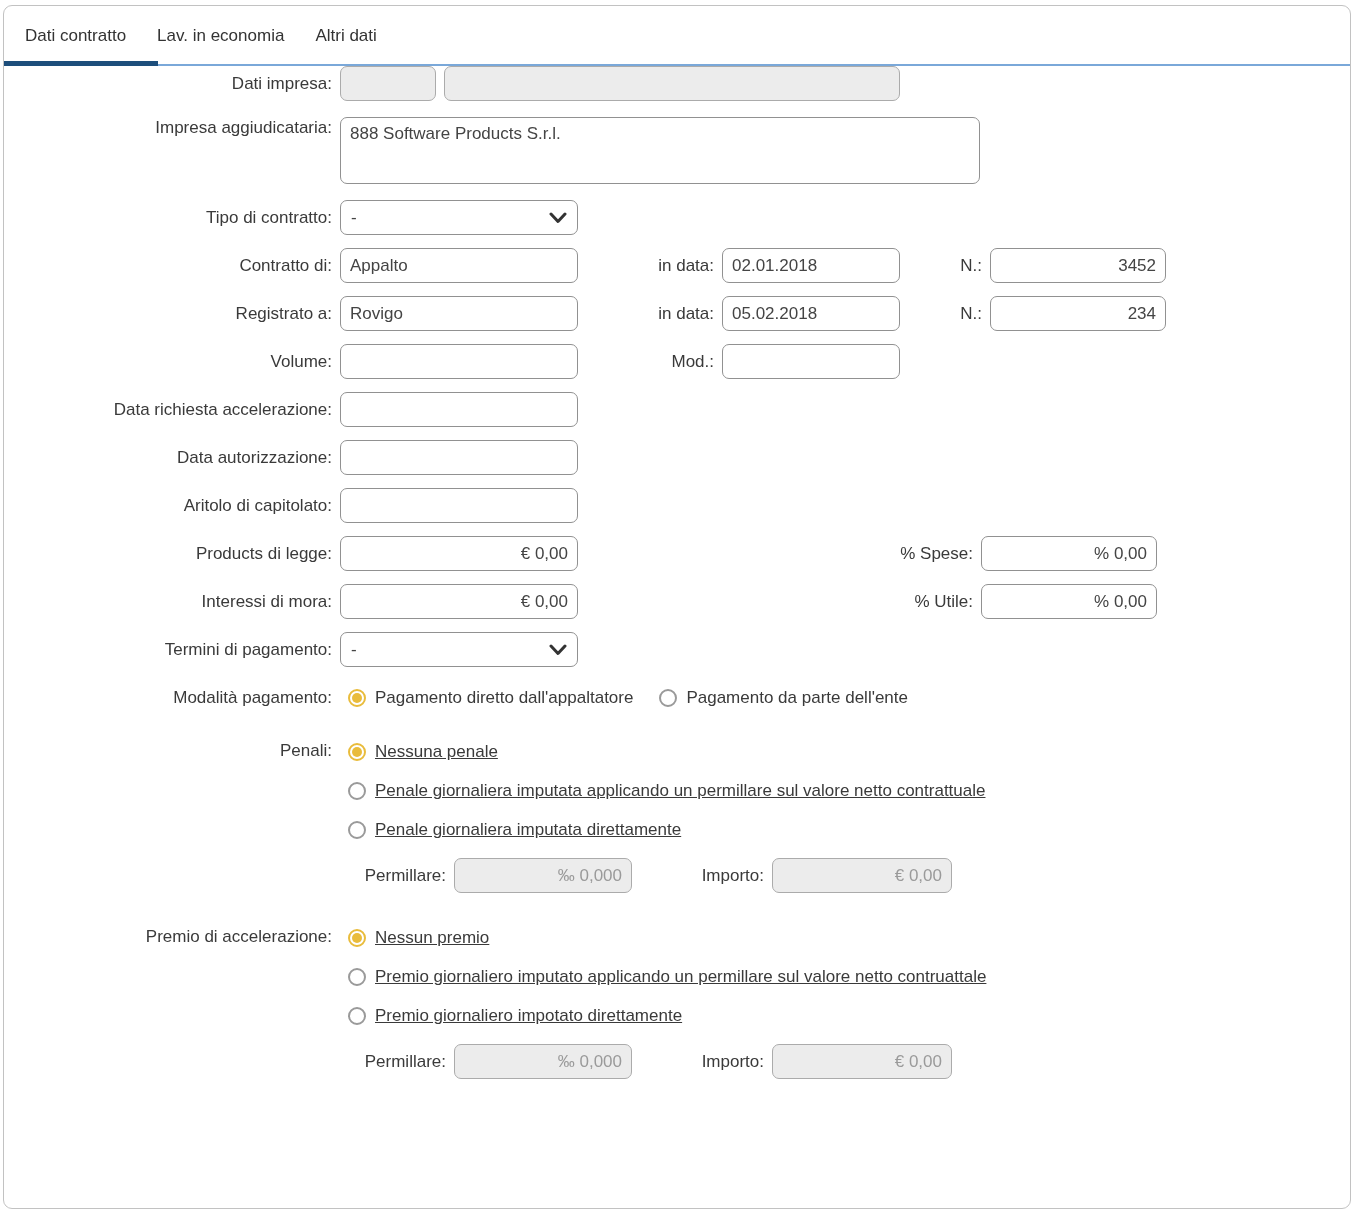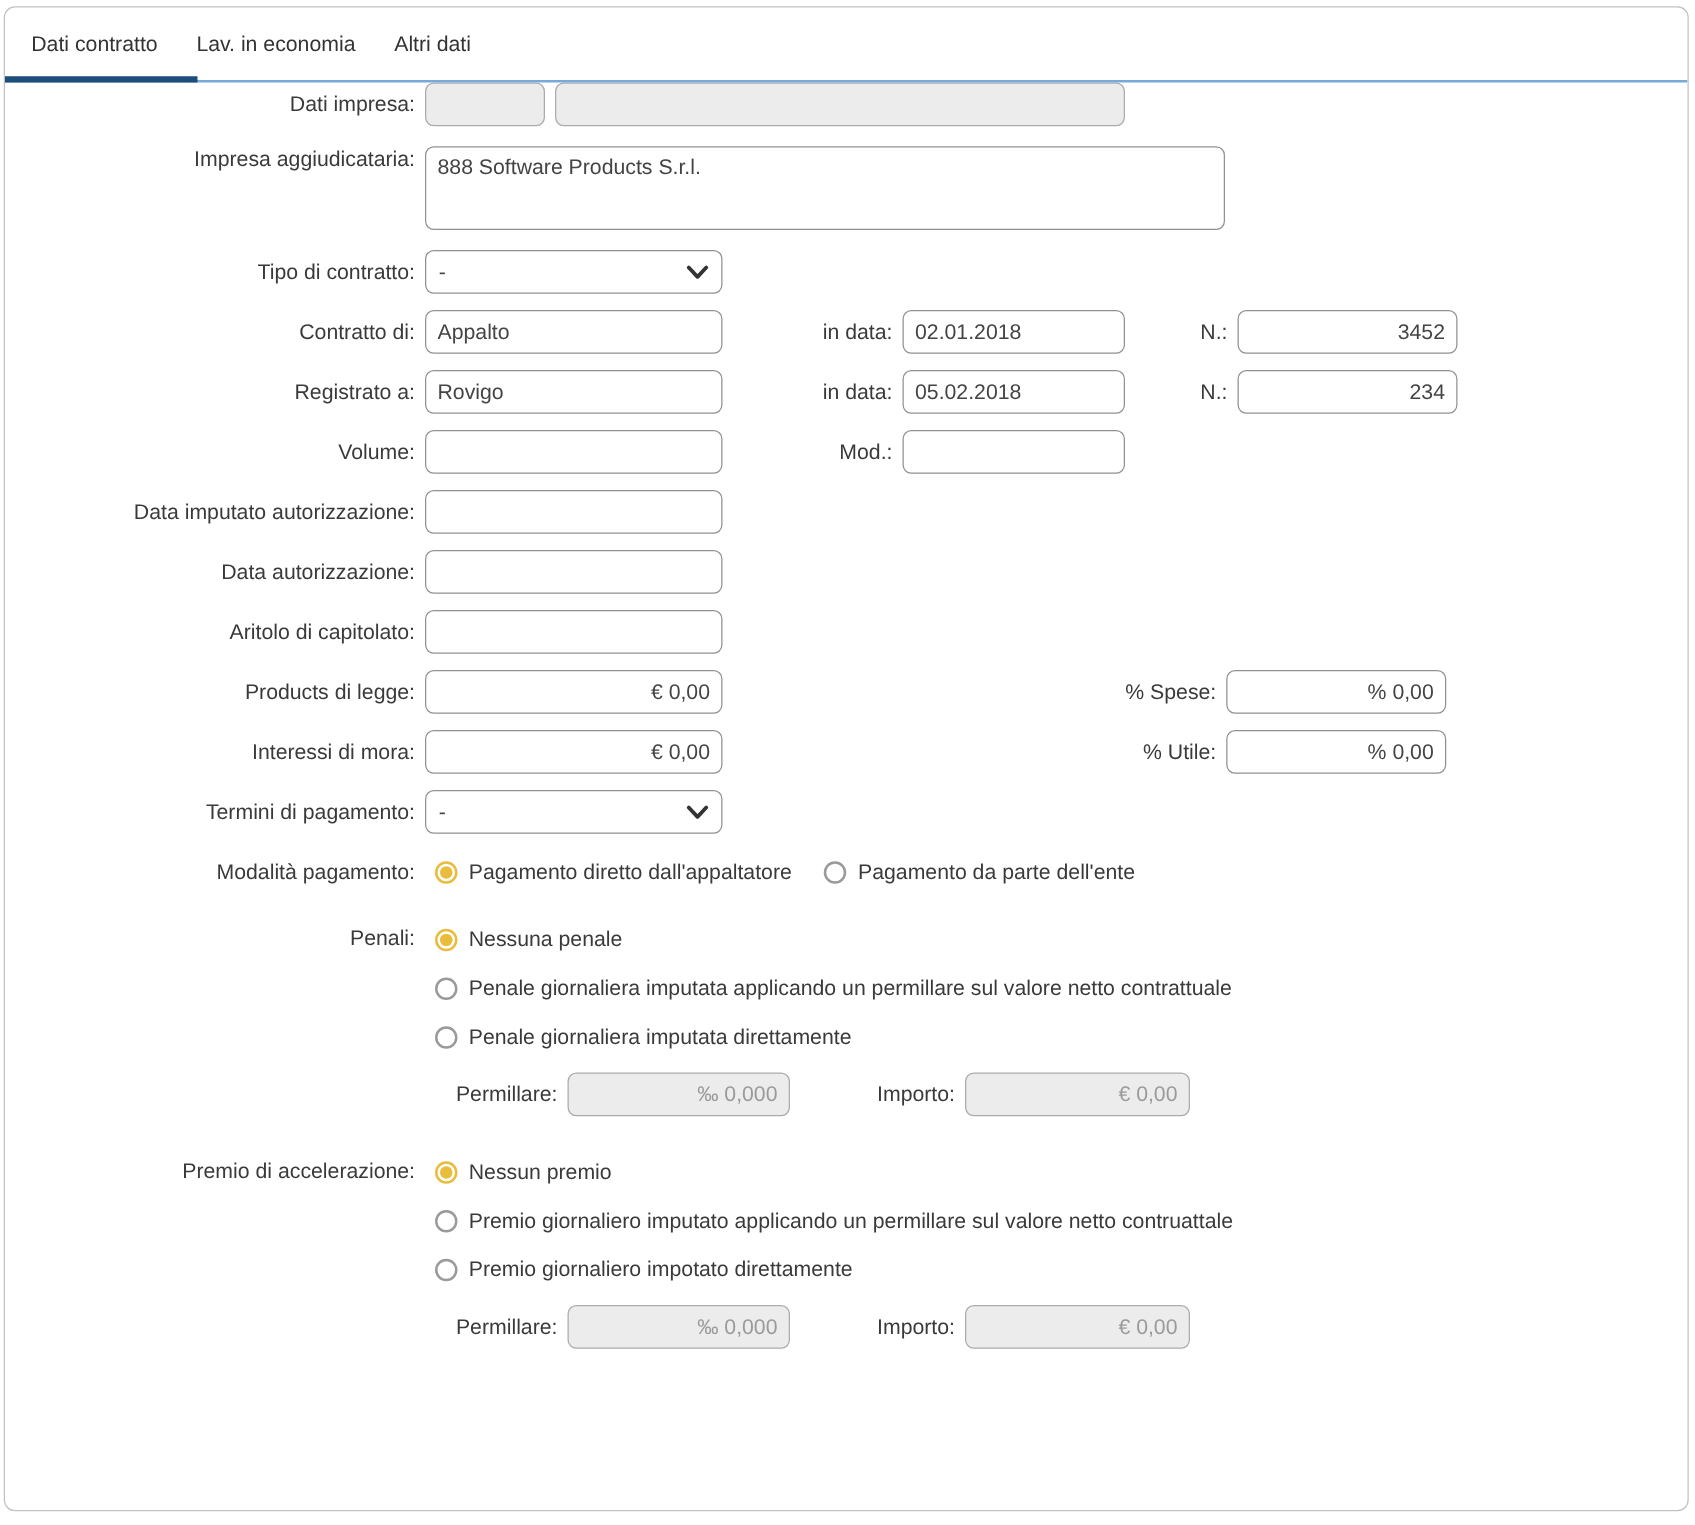--- a/index.html
+++ b/index.html
@@ -119,20 +119,21 @@
   
   .radio-line {
     display: flex;
     align-items: center;
     height: 24px;
   }
   .radio-col {
     display: flex;
     flex-direction: column;
     gap: 15px;
+    text-decoration: underline;
   }
   .radio {
     width: 18px; height: 18px;
     border-radius: 50%;
     border: 2px solid #9a9a9a;
     background: #fff;
     flex-shrink: 0;
     cursor: pointer;
     position: relative;
     margin-left: 8px;
@@ -218,21 +219,21 @@
     </div>
 
     <div class="row">
       <div class="label">Volume:</div>
       <input class="w-std" value="" style="">
       <div class="label-mid">Mod.:</div>
       <input class="w-date" value="" style="">
     </div>
 
     <div class="row">
-      <div class="label">Data imputato autorizzazione:</div>
+      <div class="label">Data richiesta accelerazione:</div>
       <input class="w-std" value="" style="">
     </div>
 
     <div class="row">
       <div class="label">Data autorizzazione:</div>
       <input class="w-std" value="" style="">
     </div>
 
     <div class="row">
       <div class="label">Aritolo di capitolato:</div>

